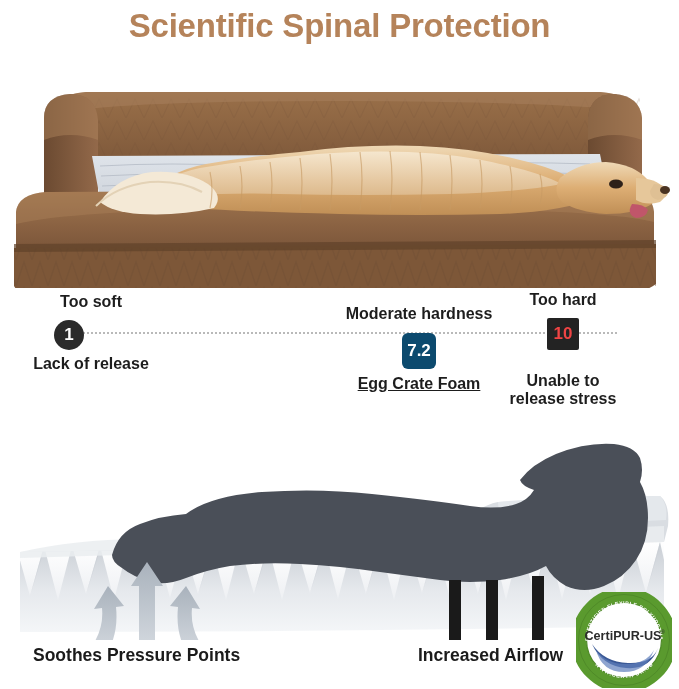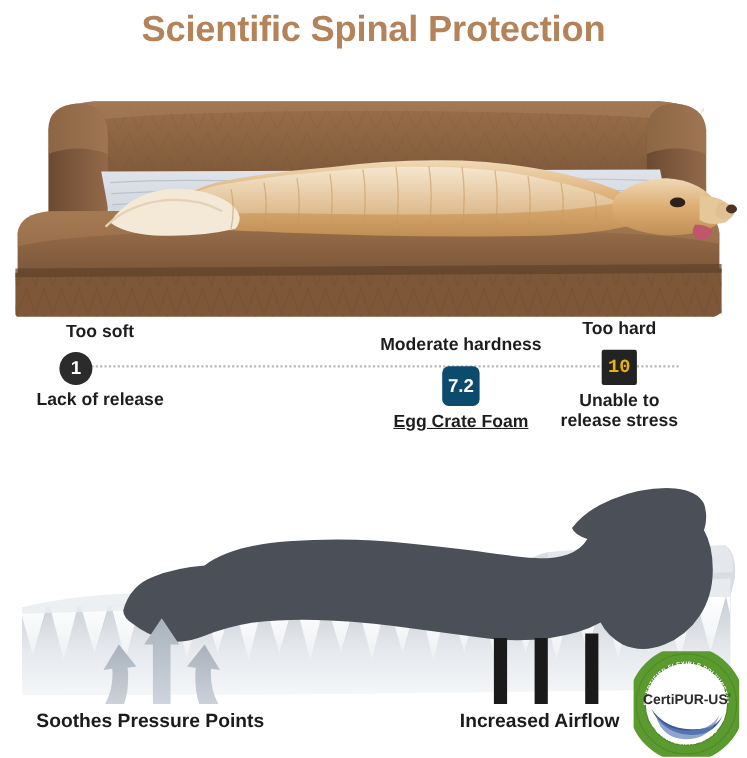--- a/index.html
+++ b/index.html
@@ -50,29 +50,29 @@
     background: #0c4a6e; color: #ffffff;
     display: flex; align-items: center; justify-content: center;
     font-size: 17px; font-weight: bold; position: relative; z-index: 3;
   }
   .m72 .above { position: absolute; left: -73px; top: -28px; width: 180px; text-align: center; }
   .m72 .below { position: absolute; left: -68px; top: 42px; width: 170px; text-align: center; text-decoration: underline; }
 
   .m10 { left: 547px; top: 318px; }
   .m10 .box {
     width: 32px; height: 32px; border-radius: 2px;
-    background: #232323; color: #eab308;
+    background: #232323; color: #ef4444;
     display: flex; align-items: center; justify-content: center;
-    font-size: 17px; font-weight: bold; position: relative; z-index: 3; font-family: Liberation Mono, monospace;
+    font-size: 17px; font-weight: bold; position: relative; z-index: 3;
   }
   .m10 .above { position: absolute; left: -42px; top: -27px; width: 116px; text-align: center; }
   .m10 .below { position: absolute; left: -45px; top: 38px; width: 122px; text-align: center; line-height: 1.12; }
 
   .lbl { font-size: 16px; font-weight: bold; color: #1d1d1d; white-space: nowrap; }
-  .lbl.wrap { white-space: normal; }
+  .lbl.wrap { white-space: normal; margin-top: 16px; }
 
   
   .diagram { position: absolute; left: 0; top: 400px; width: 679px; height: 240px; }
   .diagram svg { display: block; width: 679px; height: 240px; }
 
   
   .cap { position: absolute; font-size: 17.5px; font-weight: bold; color: #1b1b1b; white-space: nowrap; }
   .cap-left  { left: 33px;  top: 645px; }
   .cap-right { left: 418px; top: 645px; }
 

